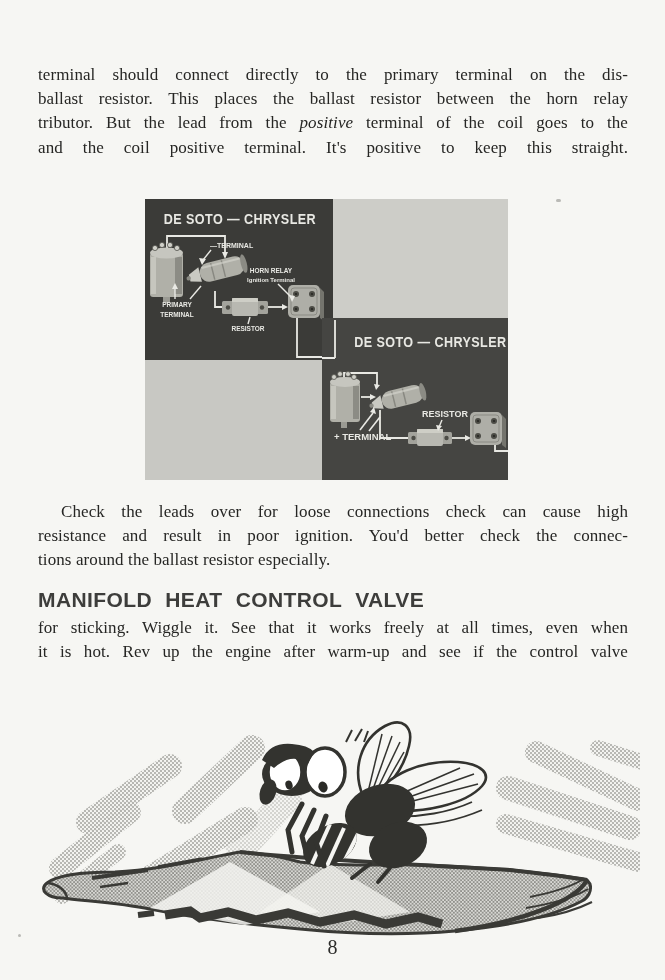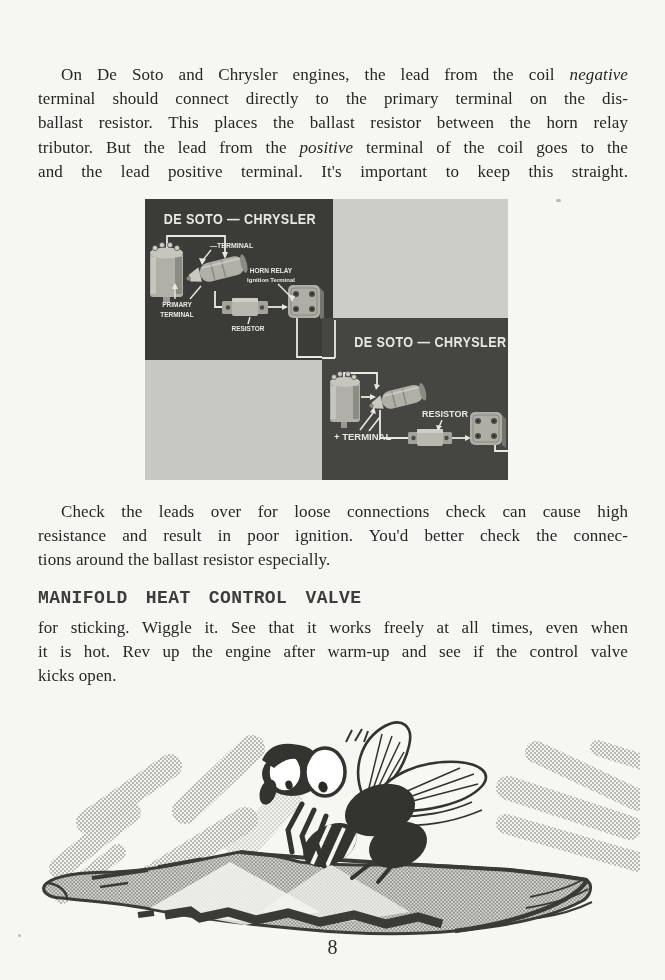--- a/index.html
+++ b/index.html
@@ -3,22 +3,22 @@
 <meta charset="utf-8">
 <style>
   html,body{margin:0;padding:0;background:#e8e8e6;}
   .page{position:relative;width:665px;height:980px;background:#f6f6f3;overflow:hidden;
         font-family:"Liberation Serif",serif;color:#262624;}
   .para{position:absolute;width:590px;font-size:17px;line-height:24.2px;letter-spacing:.1px;}
   .line{white-space:nowrap;}
   .line.just{white-space:normal;text-align:justify;text-align-last:justify;}
   .line.ind{padding-left:23px;}
   em{font-style:italic;}
-  .heading{position:absolute;left:38px;top:588px;font-family:Liberation Mono, monospace;
-           font-weight:bold;font-size:18px;color:#3d3d3b;letter-spacing:.4px;word-spacing:7px;}
+  .heading{position:absolute;left:38px;top:588px;font-family:Liberation Sans, sans-serif;
+           font-weight:bold;font-size:21px;color:#3d3d3b;letter-spacing:.4px;word-spacing:7px;}
   .figure{position:absolute;left:145px;top:199px;width:363px;height:334px;}
   .quad{position:absolute;}
   .quad.tr{left:188px;top:0;width:175px;height:119px;background:#cdcdc8;}
   .quad.bl{left:0;top:161px;width:177px;height:120px;background:#c8c8c3;}
   .panel{position:absolute;}
   .panel.pos1{left:0;top:0;width:188px;height:161px;background:#3b3b38;}
   .panel.pos2{left:177px;top:119px;width:186px;height:162px;background:#454542;}
   .panel svg{display:block;width:100%;height:100%;}
   svg text{font-family:"Liberation Sans",sans-serif;font-weight:bold;fill:#e8e8e3;}
   .pagenum{position:absolute;left:0;top:936px;width:665px;text-align:center;
@@ -27,25 +27,24 @@
   .speck{position:absolute;background:#9a9a95;border-radius:2px;opacity:.65;}
   .sp1{left:556px;top:199px;width:5px;height:3px;}
   .sp2{left:18px;top:934px;width:3px;height:3px;}
 </style>
 </head>
 <body>
 
 <div class="page">
 
   <div class="para" style="left:38px;top:63px;">
-      <div class="line just ind"><span>On De Soto and Chrysler engines, the lead from the coil </span><em>negative</em></div>
       <div class="line just"><span>terminal should connect directly to the primary terminal on the dis-</span></div>
       <div class="line just"><span>ballast resistor. This places the ballast resistor between the horn relay</span></div>
       <div class="line just"><span>tributor. But the lead from the </span><em>positive</em><span> terminal of the coil goes to the</span></div>
-      <div class="line just"><span>and the lead positive terminal. It's important to keep this straight.</span></div>
+      <div class="line just"><span>and the coil positive terminal. It's positive to keep this straight.</span></div>
     </div>
 
   <div class="figure">
     <div class="quad tr"></div>
     <div class="quad bl"></div>
 
     <div class="panel pos1">
       <svg viewBox="0 0 188 161">
         <g transform="scale(0.84,1)">
           <text x="113" y="25" font-size="15" text-anchor="middle" letter-spacing="0.5">DE SOTO — CHRYSLER</text>
@@ -200,21 +199,20 @@
       <div class="line just ind"><span>Check the leads over for loose connections check can cause high</span></div>
       <div class="line just"><span>resistance and result in poor ignition. You'd better check the connec-</span></div>
       <div class="line"><span>tions around the ballast resistor especially.</span></div>
     </div>
 
   <div class="heading">MANIFOLD HEAT CONTROL VALVE</div>
 
   <div class="para" style="left:38px;top:616px;">
       <div class="line just"><span>for sticking. Wiggle it. See that it works freely at all times, even when</span></div>
       <div class="line just"><span>it is hot. Rev up the engine after warm-up and see if the control valve</span></div>
-      <div class="line"><span>kicks open.</span></div>
     </div>
 
   <svg class="illo" width="610" height="238" viewBox="0 0 610 238">
     <defs>
       <pattern id="htLight" width="4" height="4" patternUnits="userSpaceOnUse">
         <circle cx="1" cy="1" r="1.15" fill="#a4a49f"></circle>
         <circle cx="3" cy="3" r="1.15" fill="#a4a49f"></circle>
       </pattern>
       <pattern id="htSheet" width="3.6" height="3.6" patternUnits="userSpaceOnUse">
         <rect width="3.6" height="3.6" fill="#dededa"></rect>

